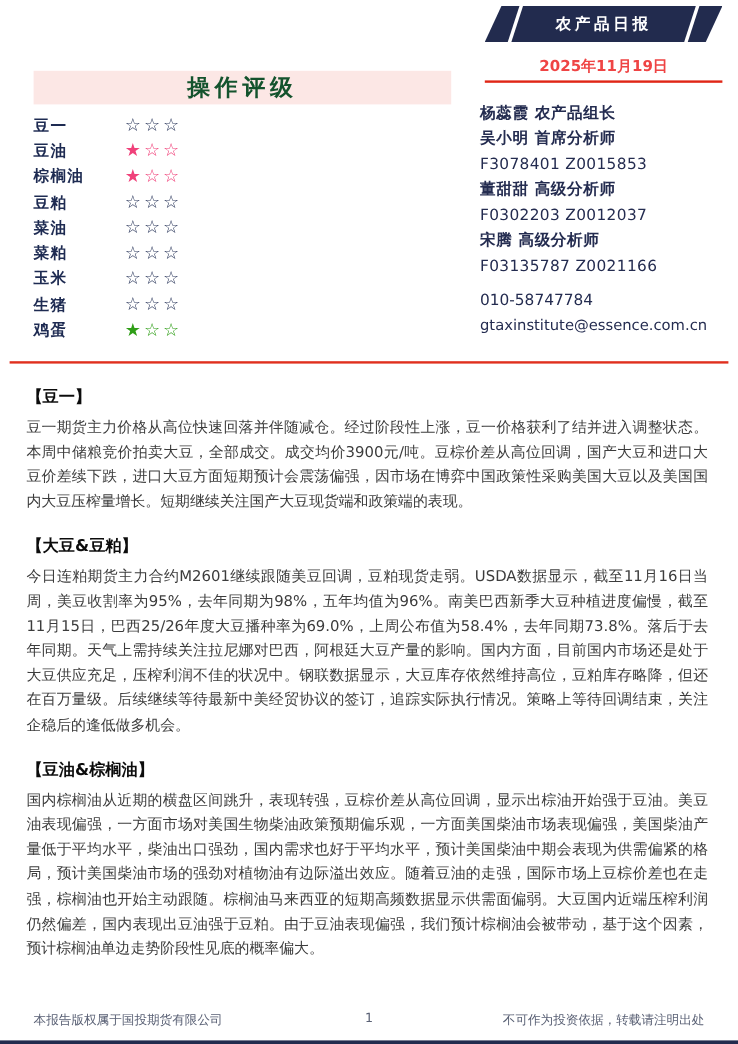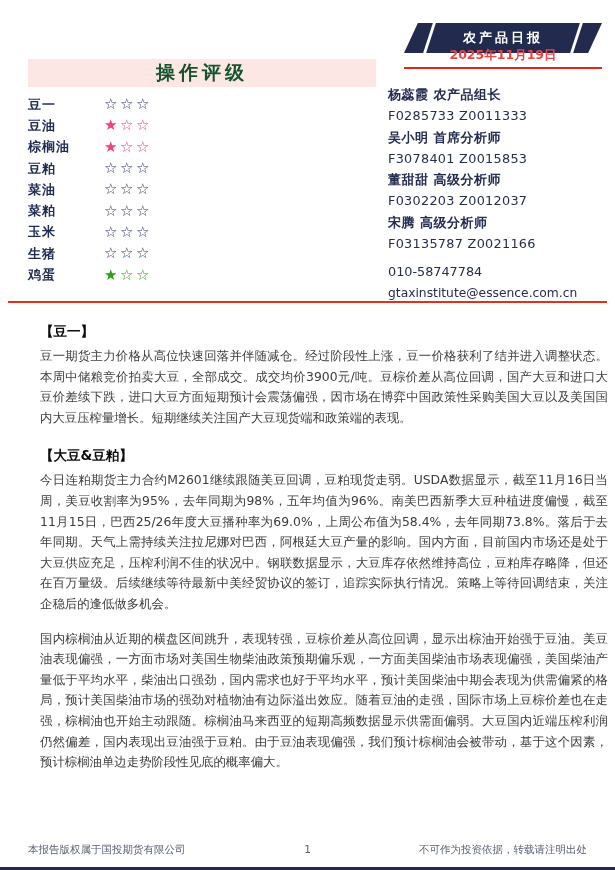--- a/index.html
+++ b/index.html
@@ -13,21 +13,21 @@
   .logo-stripes { position:absolute; left:0; top:5px; width:34px; height:32px;
     background:repeating-linear-gradient(115deg,#e8391d 0 2.5px,#ffffff 2.5px 6.5px);
     clip-path:polygon(50% 0,100% 50%,50% 100%,0 50%); }
   .logo-diamond { position:absolute; left:29px; top:8px; width:24px; height:24px;
     background:#e8391d; transform:rotate(45deg); border-radius:2px; }
   .logo-text { margin-left:7px; }
   .logo-cn { font-size:20px; font-weight:bold; color:#242c50; letter-spacing:1.5px; line-height:22px; }
   .logo-en { font-size:6.8px; font-weight:bold; color:#242c50; letter-spacing:2.4px; margin-top:1px; }
 
   
-  .banner { position:absolute; left:404px; top:23px; width:198px; height:30px; }
+  .banner { position:absolute; left:404px; top:5px; width:198px; height:30px; }
   .banner-bg { position:absolute; inset:0; background:#222b4e;
     clip-path:polygon(7% 0,100% 0,93% 100%,0 100%); }
   .banner-cut { position:absolute; top:-1px; bottom:-1px; width:3px; background:#ffffff; transform:skewX(-18deg); }
   .cut-l { left:24px; } .cut-r { right:24px; }
   .banner-label { position:absolute; inset:0; display:flex; align-items:center; justify-content:center;
     color:#ffffff; font-weight:bold; font-size:13px; letter-spacing:3px; }
 
   .date { position:absolute; left:404px; top:47px; width:198px; text-align:center;
     color:#ef4444; font-weight:bold; font-size:12.5px; }
   .date-rule { position:absolute; left:404px; top:67px; width:198px; border-top:2px solid #e02616; }
@@ -35,30 +35,30 @@
   
   .ratings { position:absolute; left:28px; top:59px; width:348px; }
   .ratings-header { height:28px; background:#fce7e5; color:#14532d; font-weight:bold;
     font-size:19px; letter-spacing:4px; display:flex; align-items:center; justify-content:center; }
   .ratings-list { margin-top:7px; }
   .rating-row { display:flex; align-items:center; height:21.3px; }
   .rating-label { width:76px; font-size:13px; font-weight:bold; color:#1e2b52; letter-spacing:1px; }
   .rating-stars { font-size:15px; letter-spacing:2.5px; line-height:1; }
 
   
-  .analysts { position:absolute; left:388px; top:84px; width:205px; color:#242c50; }
+  .analysts { position:absolute; left:400px; top:84px; width:205px; color:#242c50; }
   .analyst-name { font-size:13px; font-weight:bold; line-height:21.3px; letter-spacing:0.5px; }
   .analyst-ids { font-size:12.8px; line-height:21.3px; letter-spacing:0.3px; }
   .contact-phone { margin-top:7px; font-size:12.8px; line-height:21.3px; }
   .contact-email { font-size:12.3px; line-height:21.3px; }
 
   .divider { position:absolute; left:8px; top:301px; width:599px; border-top:2.5px solid #e0301e; }
 
   
-  .report-body { position:absolute; left:40px; top:318px; width:568px; }
+  .report-body { position:absolute; left:22px; top:318px; width:568px; }
   .section { margin-bottom:14px; }
   .section-title { font-size:13.5px; font-weight:bold; color:#0c0c0c; line-height:26px; margin-bottom:2px; }
   .section-text { font-size:12.4px; line-height:20.6px; text-align:justify; color:#3c3c3c; }
 
   
   .footer { position:absolute; left:0; bottom:13px; width:615px; padding:0 28px;
     display:flex; align-items:flex-start; font-size:10.5px; color:#5a6175; }
   .footer-left { flex:1; text-align:left; }
   .footer-center { flex:0 0 auto; text-align:center; }
   .footer-right { flex:1; text-align:right; }
@@ -127,21 +127,20 @@
     <span class="rating-label">鸡蛋</span>
     <span class="rating-stars" style="color: rgb(47, 158, 23);">★☆☆</span>
   </div>
 </div>
   </div>
 
   <div class="analysts">
     <div>
   <div>
     <div class="analyst-name">杨蕊霞 农产品组长</div>
-    <div class="analyst-ids">F0285733 Z0011333</div>
   </div>
 
   <div>
     <div class="analyst-name">吴小明 首席分析师</div>
     <div class="analyst-ids">F3078401 Z0015853</div>
   </div>
 
   <div>
     <div class="analyst-name">董甜甜 高级分析师</div>
     <div class="analyst-ids">F0302203 Z0012037</div>
@@ -163,20 +162,21 @@
     <div class="section-title">【豆一】</div>
     <div class="section-text">豆一期货主力价格从高位快速回落并伴随减仓。经过阶段性上涨，豆一价格获利了结并进入调整状态。本周中储粮竞价拍卖大豆，全部成交。成交均价3900元/吨。豆棕价差从高位回调，国产大豆和进口大豆价差续下跌，进口大豆方面短期预计会震荡偏强，因市场在博弈中国政策性采购美国大豆以及美国国内大豆压榨量增长。短期继续关注国产大豆现货端和政策端的表现。</div>
   </div>
 
   <div class="section">
     <div class="section-title">【大豆&amp;豆粕】</div>
     <div class="section-text">今日连粕期货主力合约M2601继续跟随美豆回调，豆粕现货走弱。USDA数据显示，截至11月16日当周，美豆收割率为95%，去年同期为98%，五年均值为96%。南美巴西新季大豆种植进度偏慢，截至11月15日，巴西25/26年度大豆播种率为69.0%，上周公布值为58.4%，去年同期73.8%。落后于去年同期。天气上需持续关注拉尼娜对巴西，阿根廷大豆产量的影响。国内方面，目前国内市场还是处于大豆供应充足，压榨利润不佳的状况中。钢联数据显示，大豆库存依然维持高位，豆粕库存略降，但还在百万量级。后续继续等待最新中美经贸协议的签订，追踪实际执行情况。策略上等待回调结束，关注企稳后的逢低做多机会。</div>
   </div>
 
   <div class="section">
+    <div class="section-title">【豆油&amp;棕榈油】</div>
     <div class="section-text">国内棕榈油从近期的横盘区间跳升，表现转强，豆棕价差从高位回调，显示出棕油开始强于豆油。美豆油表现偏强，一方面市场对美国生物柴油政策预期偏乐观，一方面美国柴油市场表现偏强，美国柴油产量低于平均水平，柴油出口强劲，国内需求也好于平均水平，预计美国柴油中期会表现为供需偏紧的格局，预计美国柴油市场的强劲对植物油有边际溢出效应。随着豆油的走强，国际市场上豆棕价差也在走强，棕榈油也开始主动跟随。棕榈油马来西亚的短期高频数据显示供需面偏弱。大豆国内近端压榨利润仍然偏差，国内表现出豆油强于豆粕。由于豆油表现偏强，我们预计棕榈油会被带动，基于这个因素，预计棕榈油单边走势阶段性见底的概率偏大。</div>
   </div>
 </div>
 
   <div class="footer">
     <div class="footer-left">本报告版权属于国投期货有限公司</div>
     <div class="footer-center">1</div>
     <div class="footer-right">不可作为投资依据，转载请注明出处</div>
   </div>
   <div class="footer-bar"></div>

